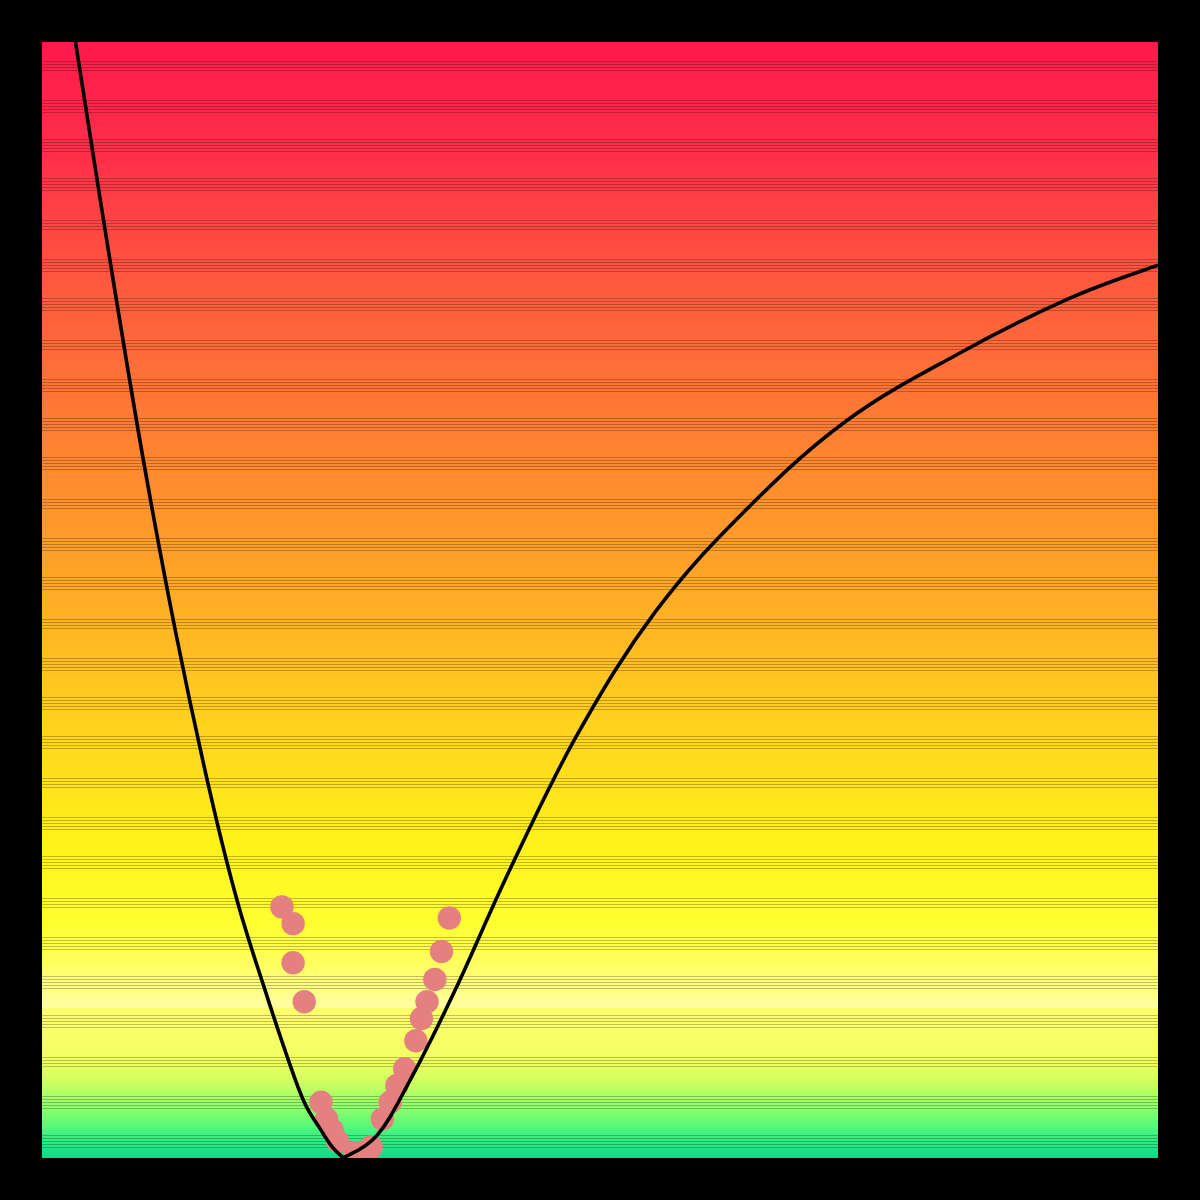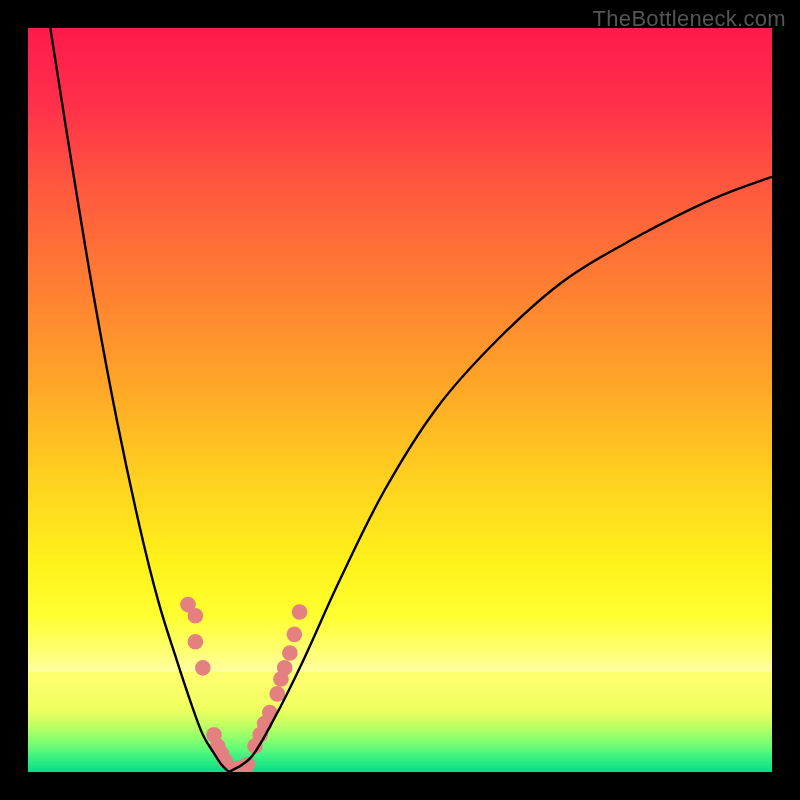--- a/index.html
+++ b/index.html
@@ -50,21 +50,20 @@
     inset: 0;
     width: 100%;
     height: 100%;
     overflow: visible;
   }
 </style>
 </head>
 <body>
 
 <div class="frame">
-  <div class="watermark">TheBottleneck.com</div>
 
   <div class="plot">
     <div class="gradient">
         <div class="strip" style="top:0.000%;height:0.300%;background:#ff1a4b"></div>
         <div class="strip" style="top:0.250%;height:0.300%;background:#ff1b4b"></div>
         <div class="strip" style="top:0.500%;height:0.300%;background:#ff1b4b"></div>
         <div class="strip" style="top:0.750%;height:0.300%;background:#ff1c4b"></div>
         <div class="strip" style="top:1.000%;height:0.300%;background:#ff1c4b"></div>
         <div class="strip" style="top:1.250%;height:0.300%;background:#ff1d4b"></div>
         <div class="strip" style="top:1.500%;height:0.300%;background:#ff1d4b"></div>

